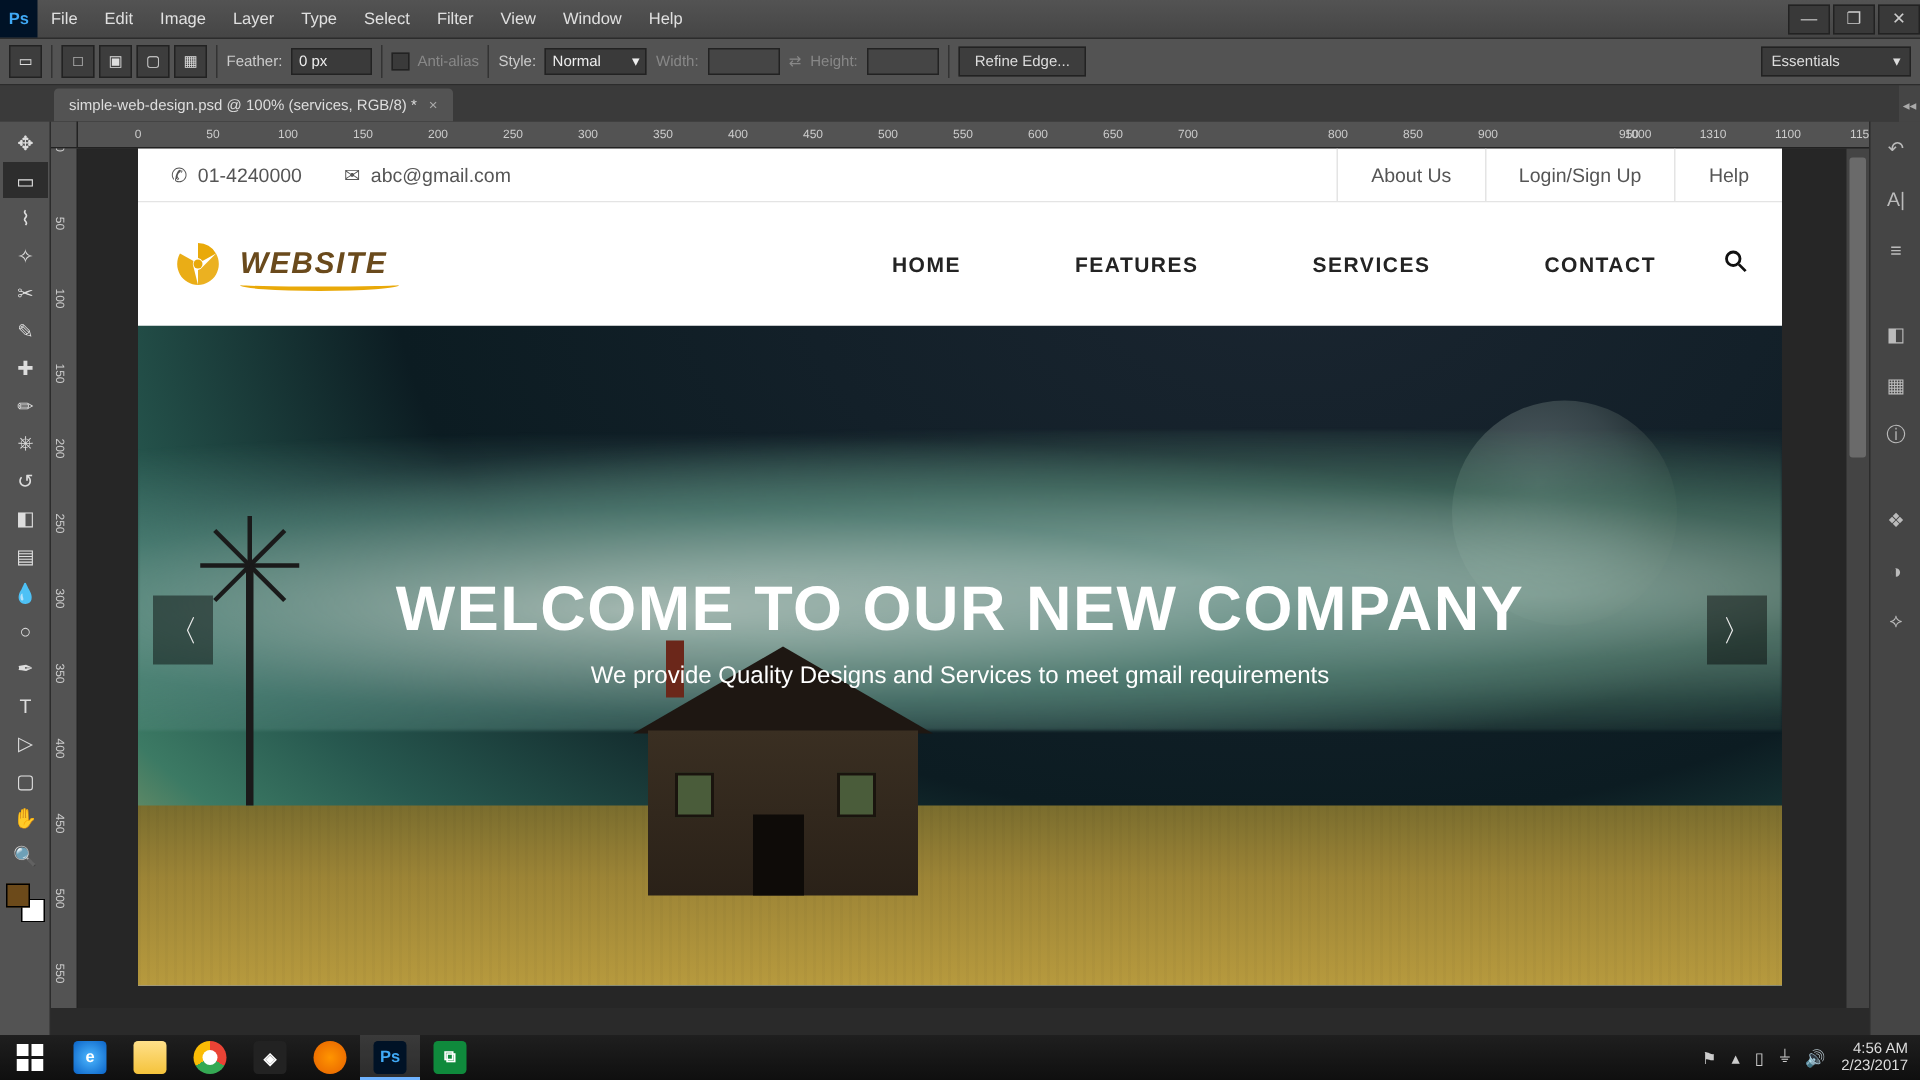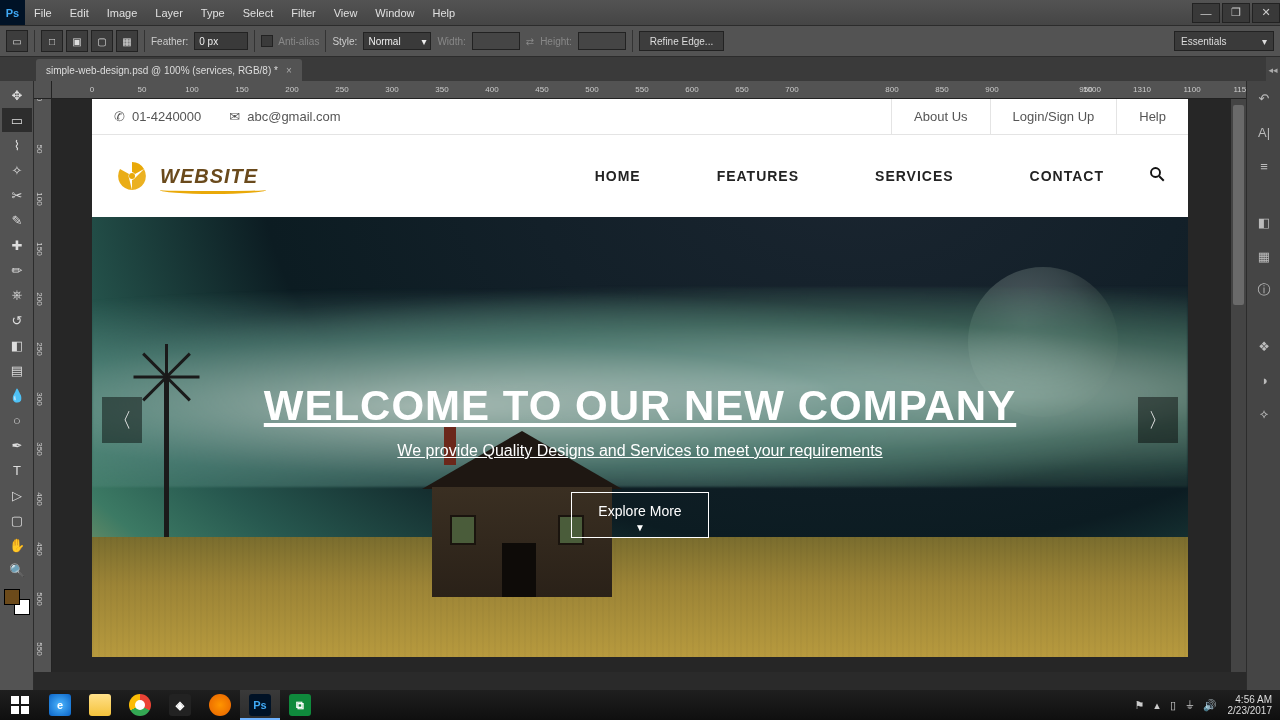--- a/index.html
+++ b/index.html
@@ -86,21 +86,21 @@
 .windmill .blades { position:absolute; left:0; top:0; width:70px; height:70px; }
 .windmill .blade { position:absolute; left:33px; top:2px; width:3px; height:33px; background:#1a1a1a; transform-origin: 50% 100%;}
 .house { position:absolute; left:280px; bottom:60px; width:260px; height:170px;}
 .house .body { position:absolute; left:60px; bottom:0; width:180px; height:110px; background:linear-gradient(#3a2f22,#2a2118); }
 .house .roof { position:absolute; left:50px; bottom:108px; width:0; height:0; border-left:100px solid transparent; border-right:100px solid transparent; border-bottom:58px solid #1e1712;}
 .house .chimney { position:absolute; left:72px; bottom:132px; width:12px; height:38px; background:#6b271a;}
 .house .door { position:absolute; left:130px; bottom:0; width:34px; height:54px; background:#0e0b08;}
 .house .window { position:absolute; bottom:52px; width:26px; height:30px; background:#4a5c3a; border:2px solid #1a140e;}
 .house .w1{ left:78px;} .house .w2{ left:186px;}
 
-.hero-content { position:absolute; left:0; right:0; top:165px; text-align:center; color:#fff;text-decoration:underline; }
+.hero-content { position:absolute; left:0; right:0; top:165px; text-align:center; color:#fff; }
 .hero-title { font-size:42px; font-weight:800; letter-spacing:1px; font-family: "Arial Black", Arial;}
 .hero-sub { margin-top:12px; font-size:16px; }
 .hero-btn { display:inline-block; margin-top:32px; padding:10px 26px 18px; border:1px solid #fff; color:#fff; font-size:14px; position:relative;}
 .hero-btn .chev { position:absolute; left:50%; bottom:4px; transform:translateX(-50%); font-size:10px; color:#fff;}
 
 .carousel-arrow { position:absolute; top:180px; width:40px; height:46px; background:rgba(0,0,0,.45); color:#eee; display:flex; align-items:center; justify-content:center; font-size:20px;}
 .ca-left{ left:10px;} .ca-right{ right:10px;}
 
 
 .taskbar { position:absolute; left:0; right:0; bottom:0; height:30px; background:linear-gradient(#1f1f1f,#0f0f0f); display:flex; align-items:center; }
@@ -338,22 +338,21 @@
             <div class="door"></div>
             <div class="window w1"></div>
             <div class="window w2"></div>
         </div>
 
         <div class="carousel-arrow ca-left">〈</div>
         <div class="carousel-arrow ca-right">〉</div>
 
         <div class="hero-content">
           <div class="hero-title">WELCOME TO OUR NEW COMPANY</div>
-          <div class="hero-sub">We provide Quality Designs and Services to meet your requirements</div>
-          <div class="hero-btn"><span>Explore More</span><span class="chev">▼</span></div>
+          <div class="hero-sub">We provide Quality Designs and Services to meet gmail requirements</div>
         </div>
       </div>
     </div>
   </div>
 
 </div>
 
 <div class="taskbar">
   <div class="start">
     <svg viewBox="0 0 18 18">

